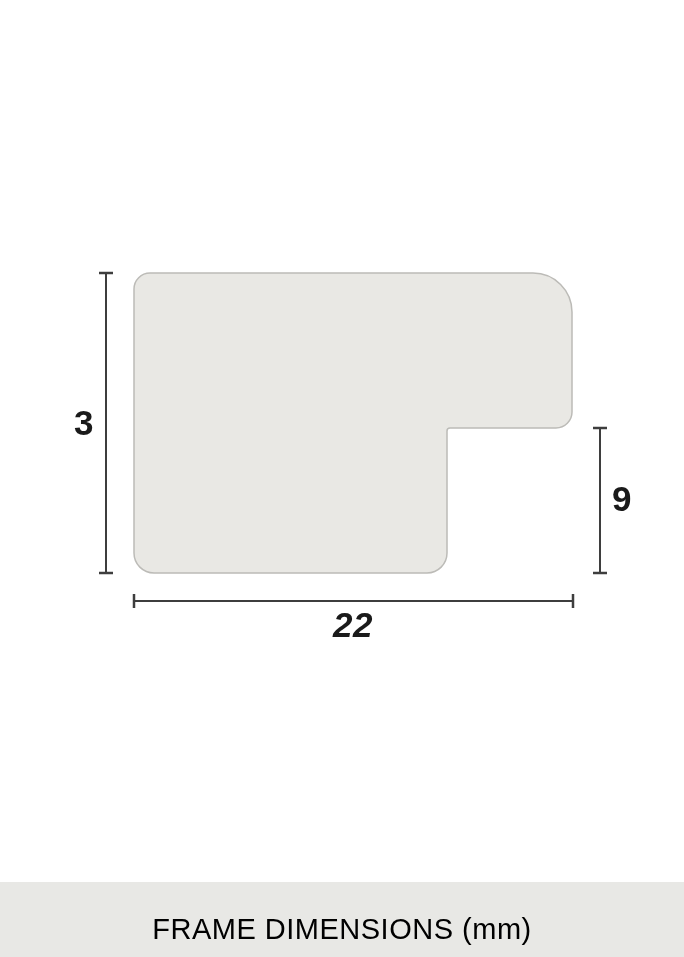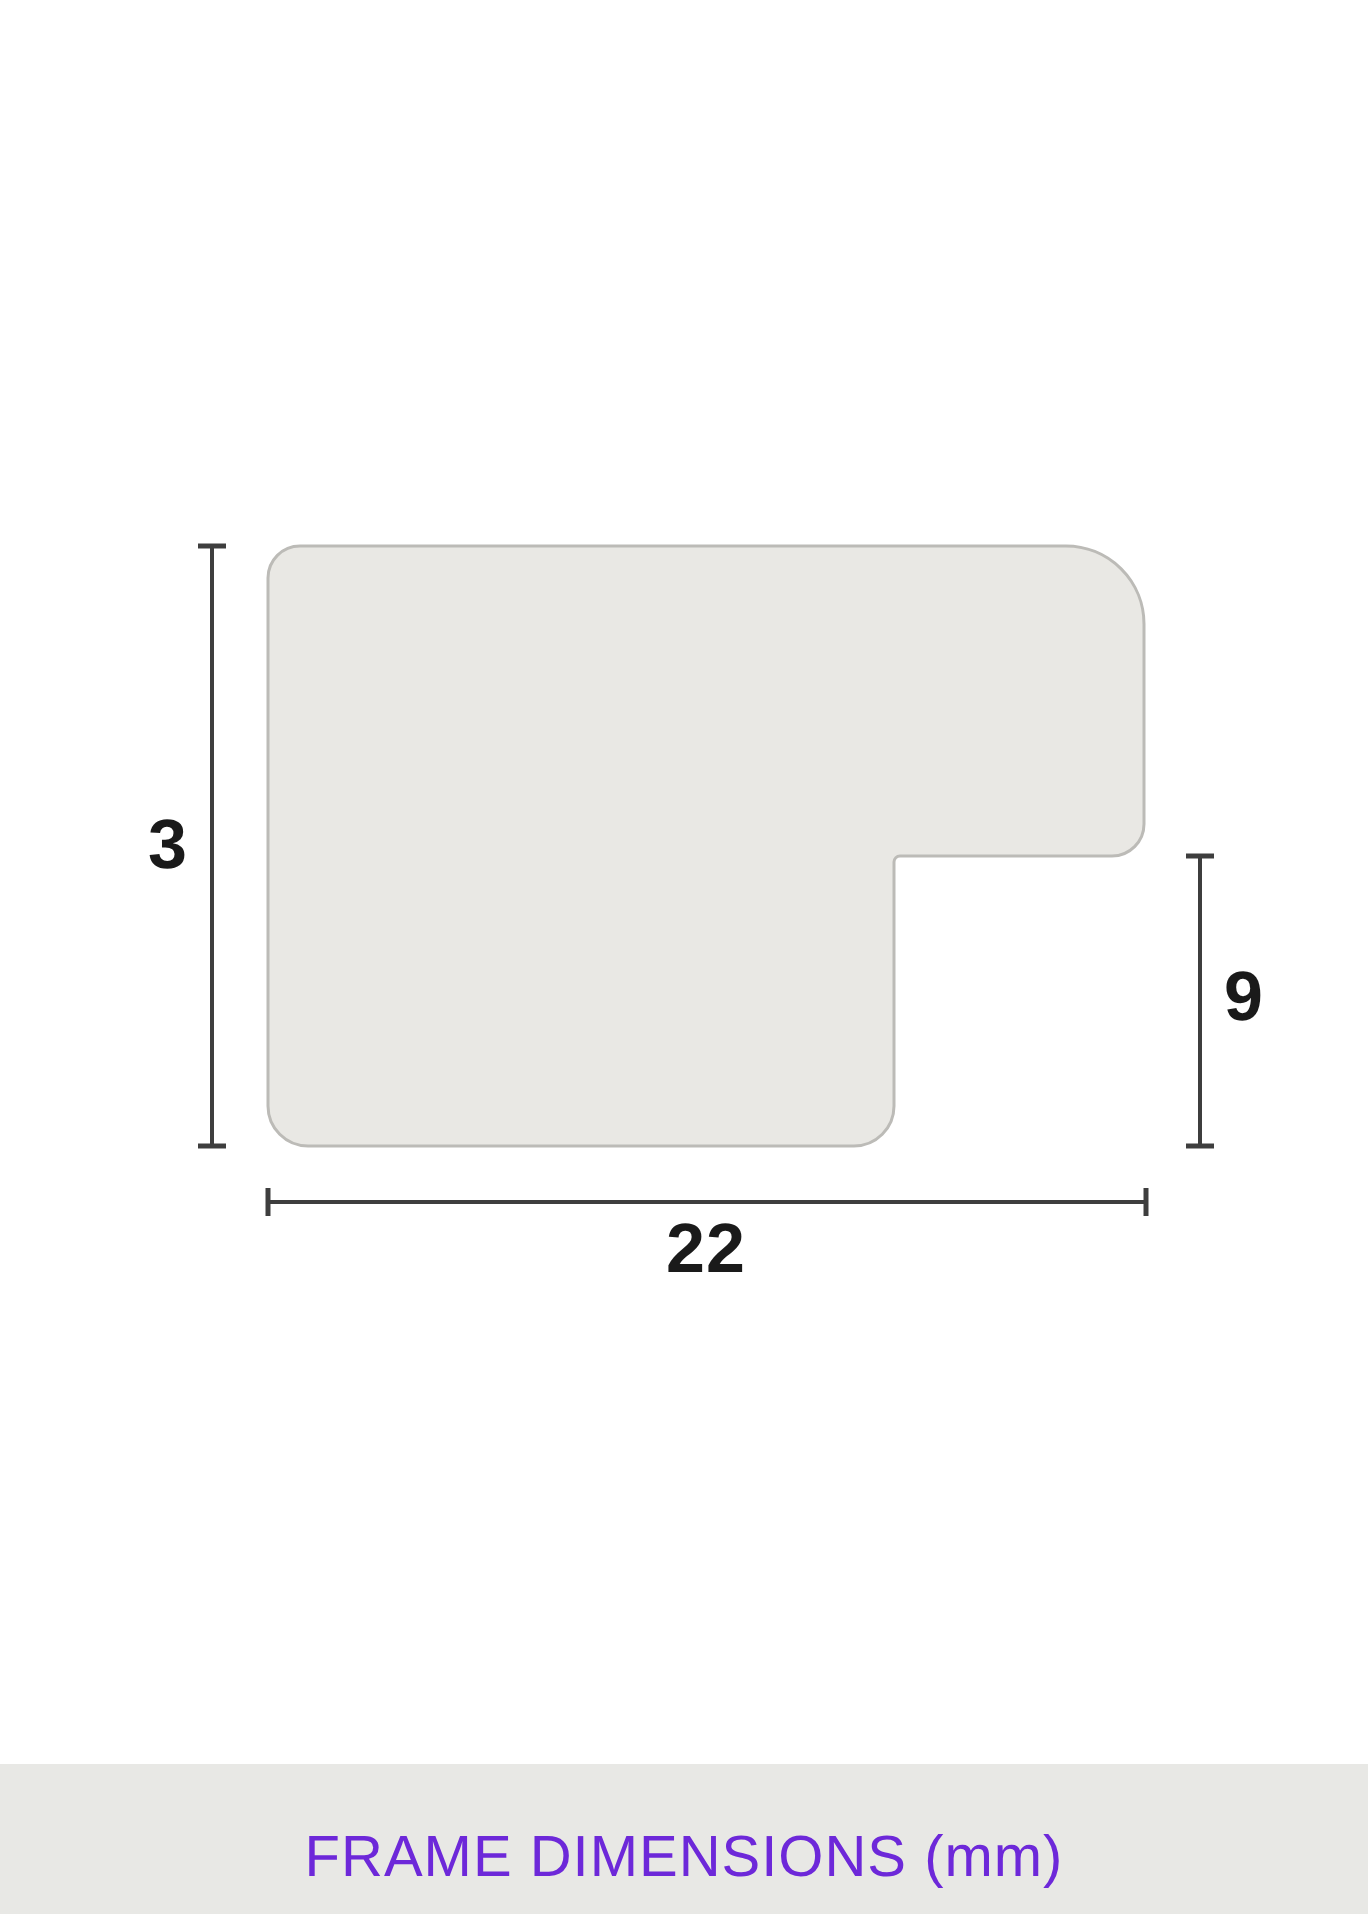--- a/index.html
+++ b/index.html
@@ -47,39 +47,40 @@
     left: 604px;
     top: 480px;
     width: 36px;
     text-align: center;
   }
   .dim-label.width {
     left: 303px;
     top: 606px;
     width: 100px;
     text-align: center;
+    font-style: italic;
   }
   .caption-band {
     position: absolute;
     left: 0;
     top: 882px;
     width: 684px;
     height: 75px;
     background: #e8e8e5;
     box-sizing: border-box;
   }
   .caption-text {
     display: block;
     margin-top: 31px;
     width: 100%;
     text-align: center;
     font-size: 29px;
     font-weight: 400;
     letter-spacing: 0.5px;
-    color: #6d28d9;
+    color: #000000;
   }
 </style>
 </head>
 <body>
 
 <div class="diagram-area">
   <svg class="diagram-svg" viewBox="0 0 684 882" xmlns="http://www.w3.org/2000/svg">
 
     <path stroke-width="1.5" d="M 150,273
              L 533,273

